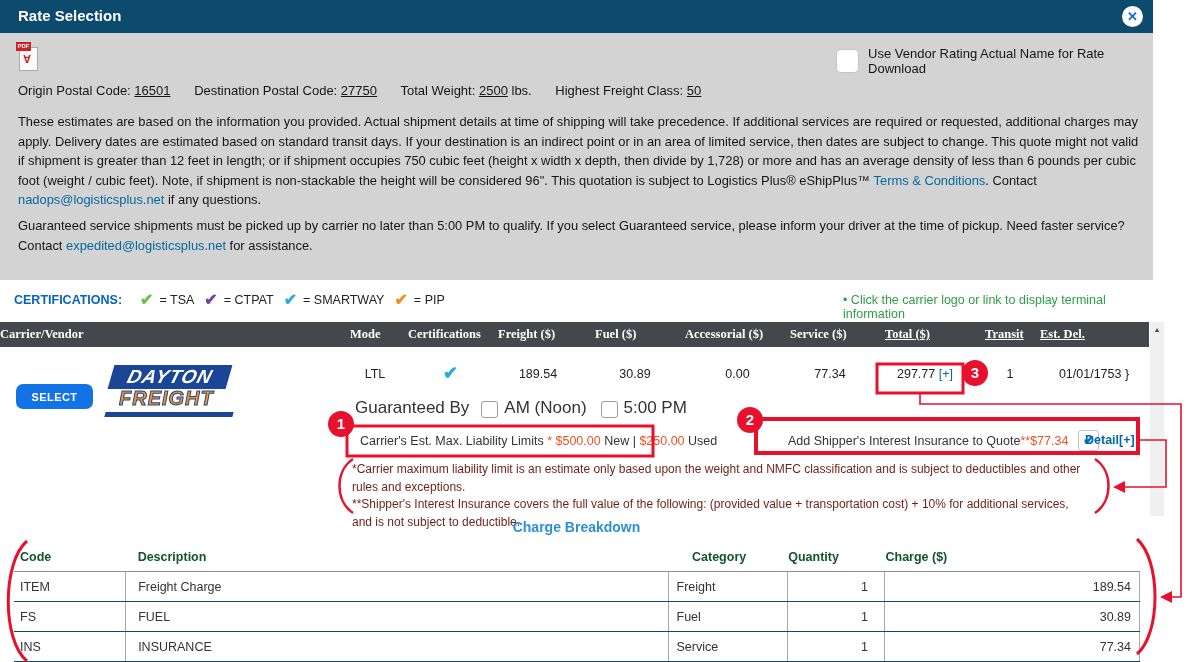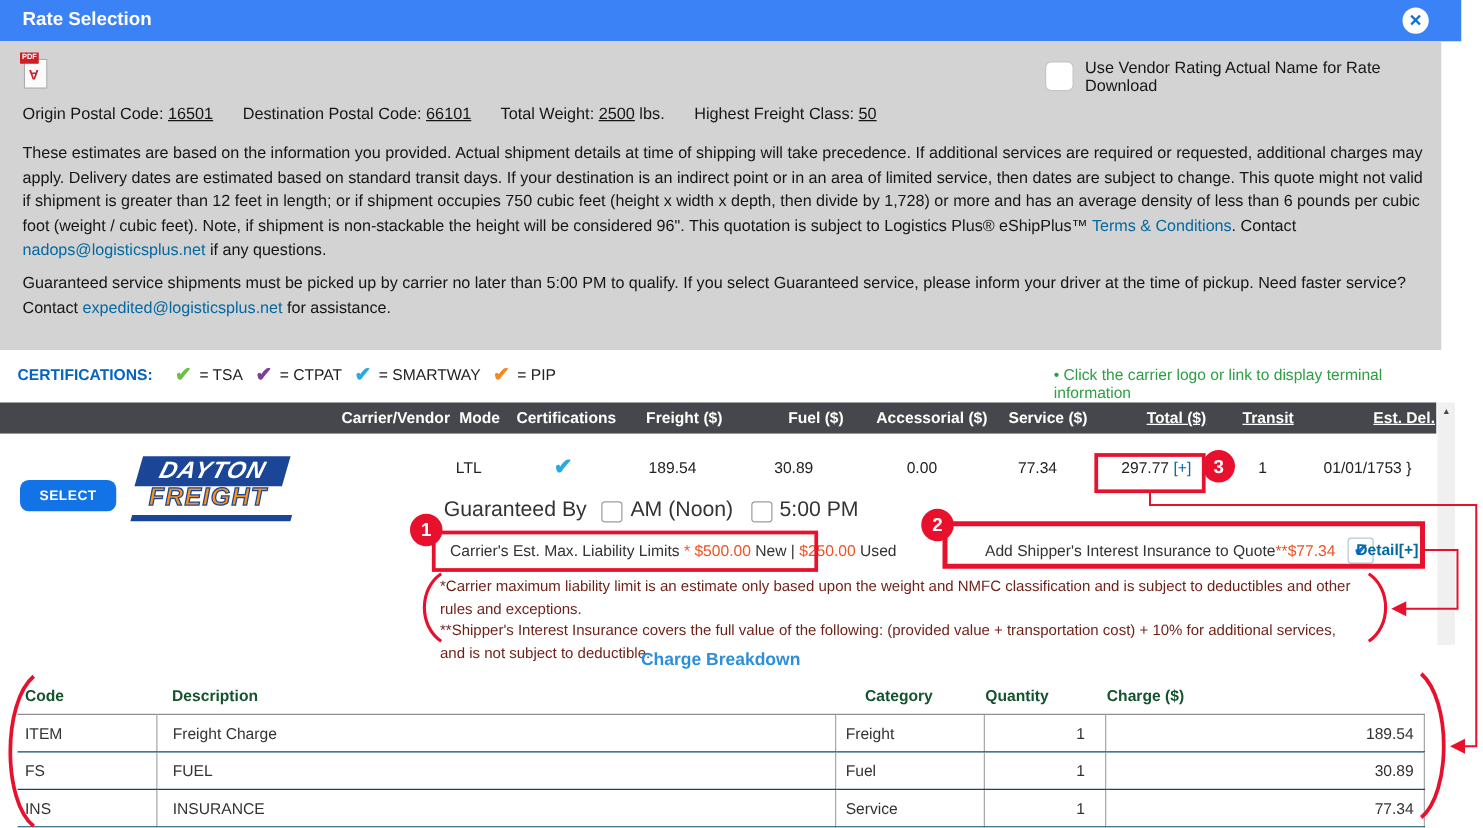--- a/index.html
+++ b/index.html
@@ -2,21 +2,21 @@
 <html><head>
 <meta charset="utf-8">
 <style>
   html,body{margin:0;padding:0;}
   body{
     width:1186px;height:662px;position:relative;background:#ffffff;
     font-family:"Liberation Sans",sans-serif;overflow:hidden;
     -webkit-font-smoothing:antialiased;
   }
   
-  .titlebar{position:absolute;left:0;top:0;width:1153px;height:33px;background:#3b82f6;padding-left:16px;}
+  .titlebar{position:absolute;left:0;top:0;width:1153px;height:33px;background:#0c4a6e;}
   .titlebar .title{position:absolute;left:18px;top:7px;color:#fff;font-weight:bold;font-size:15px;}
   .close-btn{position:absolute;left:1122px;top:6px;width:21px;height:21px;border-radius:50%;
     background:#fff;color:#0e6fd8;font-weight:bold;font-size:13px;line-height:21px;text-align:center;cursor:pointer;}
   
   .gray-panel{position:absolute;left:0;top:33px;width:1153px;height:247px;background:#d3d3d3;color:#161616;}
   .pdf-icon{position:absolute;left:16px;top:9px;width:24px;height:30px;cursor:pointer;}
   .pdf-page{position:absolute;left:3px;top:5px;width:17px;height:22px;background:#fbfbfb;border:1px solid #aaa;}
   .pdf-tag{position:absolute;left:0;top:0;width:15px;height:9px;background:#ce1f25;color:#fff;
     font-size:6px;font-weight:bold;line-height:9px;text-align:center;}
   .pdf-glyph{position:absolute;left:7px;top:11px;color:#ce1f25;font-size:11px;font-weight:bold;
@@ -33,21 +33,21 @@
   a.lnk{color:#0369a1;text-decoration:none;cursor:pointer;}
   
   .cert-band{position:absolute;left:0;top:280px;width:1153px;height:42px;background:#fff;}
   .cert-row{position:absolute;left:14px;top:10px;display:flex;align-items:center;font-size:12.5px;color:#222;}
   .cert-row .cert-label{color:#0563c1;font-weight:bold;margin-right:8px;}
   .cert-row .chk{font-size:16px;font-weight:bold;margin:0 6px 0 10px;}
   .cert-note{position:absolute;left:843px;top:13px;color:#2e9e44;font-size:12.5px;}
   
   .rate-header{position:absolute;left:0;top:322px;width:1149px;height:25px;background:#46474c;color:#fff;
     font-weight:bold;font-size:12.5px;}
-  .rate-header .hc{position:absolute;top:5px;text-align:right;}
+  .rate-header .hc{position:absolute;top:5px;text-align:left;font-family:Liberation Serif, serif;}
   .hc.u{text-decoration:underline;cursor:pointer;}
   .col-carrier{left:0;width:360px;}
   .col-mode{left:350px;width:50px;}
   .col-cert{left:408px;width:85px;}
   .col-freight{left:498px;width:80px;}
   .col-fuel{left:595px;width:80px;}
   .col-acc{left:685px;width:105px;}
   .col-svc{left:790px;width:80px;}
   .col-total{left:885px;width:80px;}
   .col-transit{left:985px;width:50px;}
@@ -120,21 +120,21 @@
 
   <div class="vendor-check-row">
     <div class="vendor-checkbox"></div>
     <label>Use Vendor Rating Actual Name for Rate Download</label>
   </div>
 
   <div class="summary-line">
     <span class="grp"><span>Origin Postal Code:</span>
       <span class="val">16501</span></span>
     <span class="grp"><span>Destination Postal Code:</span>
-      <span class="val">66101</span></span>
+      <span class="val">27750</span></span>
     <span class="grp"><span>Total Weight:</span>
       <span class="val">2500</span><span> lbs.</span></span>
     <span class="grp"><span>Highest Freight Class:</span>
       <span class="val">50</span></span>
   </div>
 
   <div class="para para1"><span>These estimates are based on the information you provided. Actual shipment details at time of shipping will take precedence. If additional services are required or requested, additional charges may apply. Delivery dates are estimated based on standard transit days. If your destination is an indirect point or in an area of limited service, then dates are subject to change. This quote might not valid if shipment is greater than 12 feet in length; or if shipment occupies 750 cubic feet (height x width x depth, then divide by 1,728) or more and has an average density of less than 6 pounds per cubic foot (weight / cubic feet). Note, if shipment is non-stackable the height will be considered 96". This quotation is subject to Logistics Plus® eShipPlus™ </span><a class="lnk">Terms &amp; Conditions</a><span>. Contact </span><a class="lnk">nadops@logisticsplus.net</a><span> if any questions.</span></div>
 
   <div class="para para2">
     <span>Guaranteed service shipments must be picked up by carrier no later than 5:00 PM to qualify. If you select Guaranteed service, please inform your driver at the time of pickup. Need faster service?</span><br>

